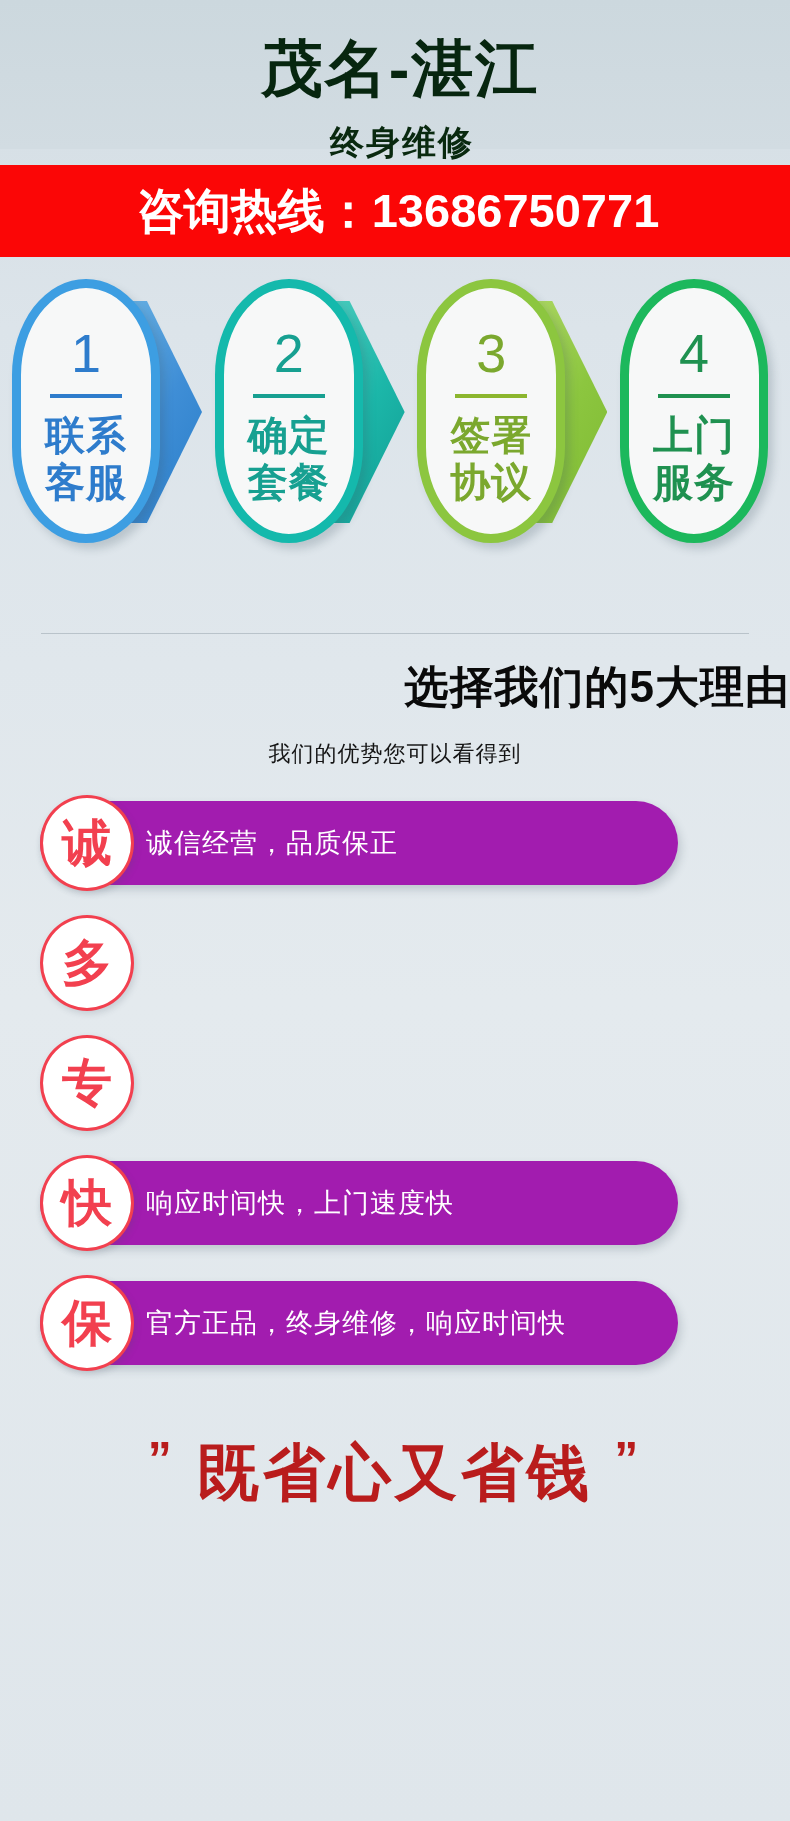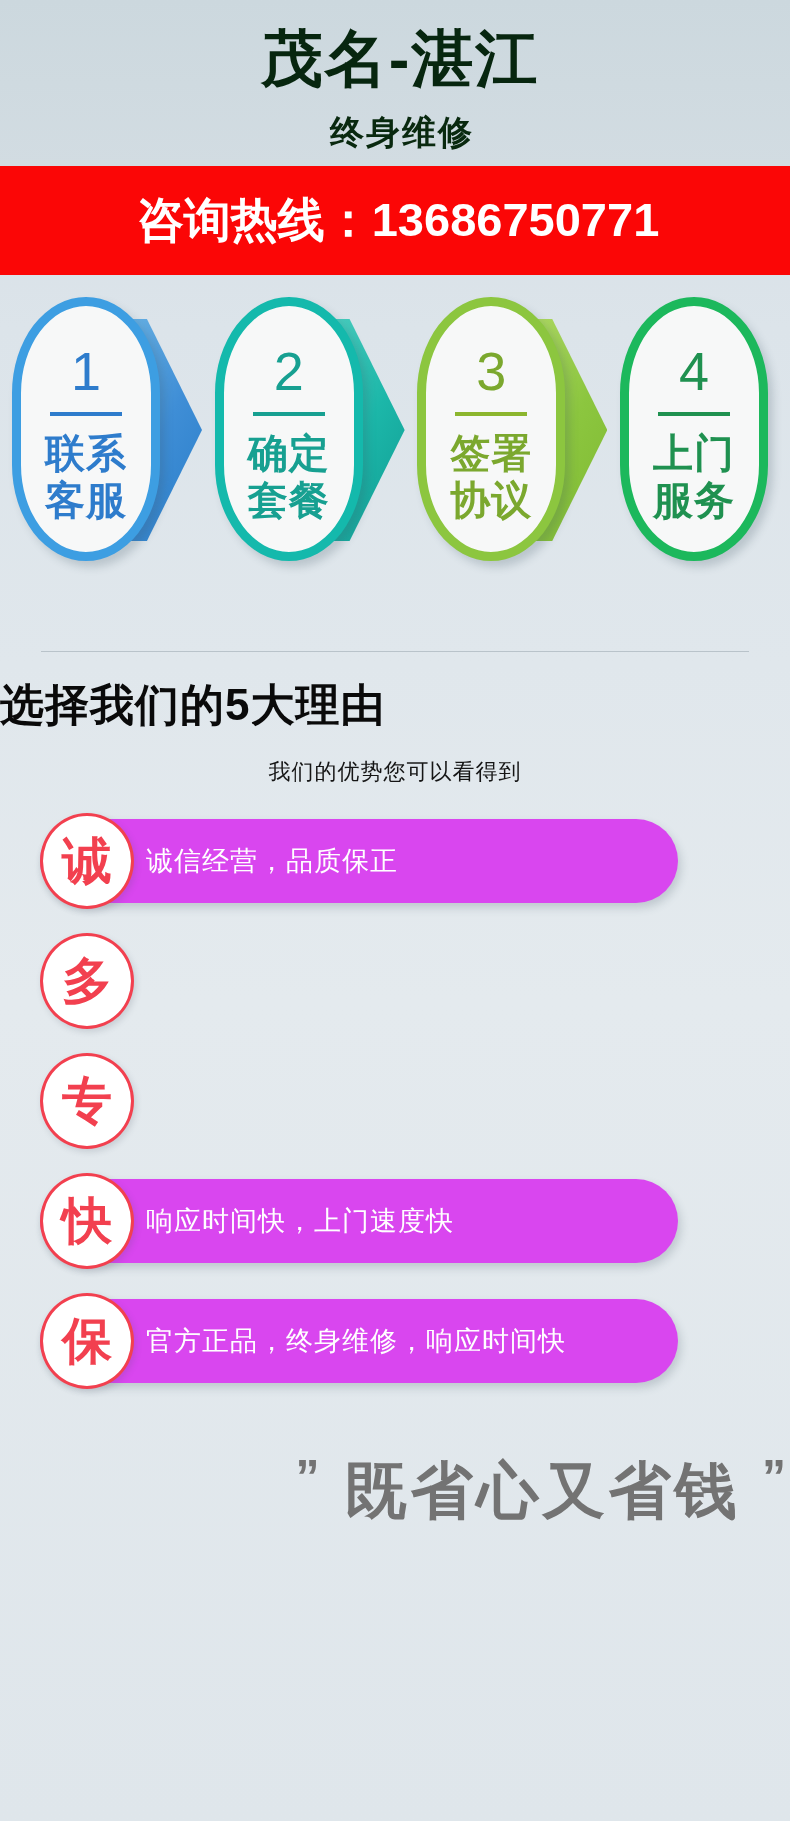--- a/index.html
+++ b/index.html
@@ -11,22 +11,22 @@
   }
 
   body {
     font-family: "Liberation Sans", "DejaVu Sans", sans-serif;
     background: linear-gradient(180deg, #d3dde3 0%, #dce4ea 18%, #e4eaee 55%, #dfe6eb 100%);
     position: relative;
   }
 
   
   .header {
-    height: 166px;
-    padding-top: 20px;
+    height: 149px;
+    padding-top: 30px;
     text-align: center;
     background: linear-gradient(180deg, #ccd8de 0%, #d2dce2 100%);
   }
   .header-title {
     font-size: 62px;
     font-weight: 700;
     color: #07260f;
     letter-spacing: 2px;
     line-height: 1.25;
     padding-left: 10px;
@@ -35,25 +35,26 @@
     font-size: 34px;
     font-weight: 700;
     color: #09290f;
     letter-spacing: 2px;
     margin-top: 12px;
     padding-left: 14px;
   }
 
   
   .hotline-bar {
-    height: 109px;
+    height: 92px;
     background: #fb0606;
     display: flex;
     align-items: center;
     justify-content: center;
+    margin-top: 16px;
   }
   .hotline-text {
     color: #ffffff;
     font-size: 47px;
     font-weight: 700;
     letter-spacing: 0px;
     white-space: nowrap;
     padding-left: 6px;
   }
 
@@ -143,21 +144,21 @@
   .step-4 .step-rule { background: #1f9150; }
 
   
   .divider {
     width: 708px;
     height: 1px;
     background: #b9c3ca;
     margin: 30px auto 0;
   }
   .reasons-title {
-    text-align: left;
+    text-align: right;
     font-size: 44px;
     font-weight: 700;
     color: #0a0a0a;
     letter-spacing: 1px;
     margin-top: 24px;
   }
   .reasons-sub {
     text-align: center;
     font-size: 22px;
     font-weight: 400;
@@ -175,21 +176,21 @@
     position: relative;
     height: 96px;
     margin-bottom: 24px;
   }
   .reason-pill {
     position: absolute;
     left: 18px;
     top: 6px;
     width: 638px;
     height: 84px;
-    background: #d946ef;
+    background: #a21caf;
     border-radius: 42px;
     box-shadow: 3px 5px 8px rgba(70,85,100,0.22);
     display: flex;
     align-items: center;
   }
   .reason-text {
     margin-left: 106px;
     color: #ffffff;
     font-size: 27px;
     font-weight: 500;
@@ -214,24 +215,24 @@
   .reason-badge-char {
     font-size: 50px;
     font-weight: 700;
     color: #f2404f;
     line-height: 1;
   }
 
   
   .slogan {
     margin-top: 60px;
-    text-align: right;
+    text-align: center;
     font-size: 62px;
     font-weight: 700;
-    color: #737373;
+    color: #b91c1c;
     letter-spacing: 4px;
     white-space: nowrap;
   }
   .slogan-quote { font-size: 48px; vertical-align: top; }
 </style>
 </head>
 <body>
 
 <div class="header">
   <div class="header-title">茂名-湛江</div>

